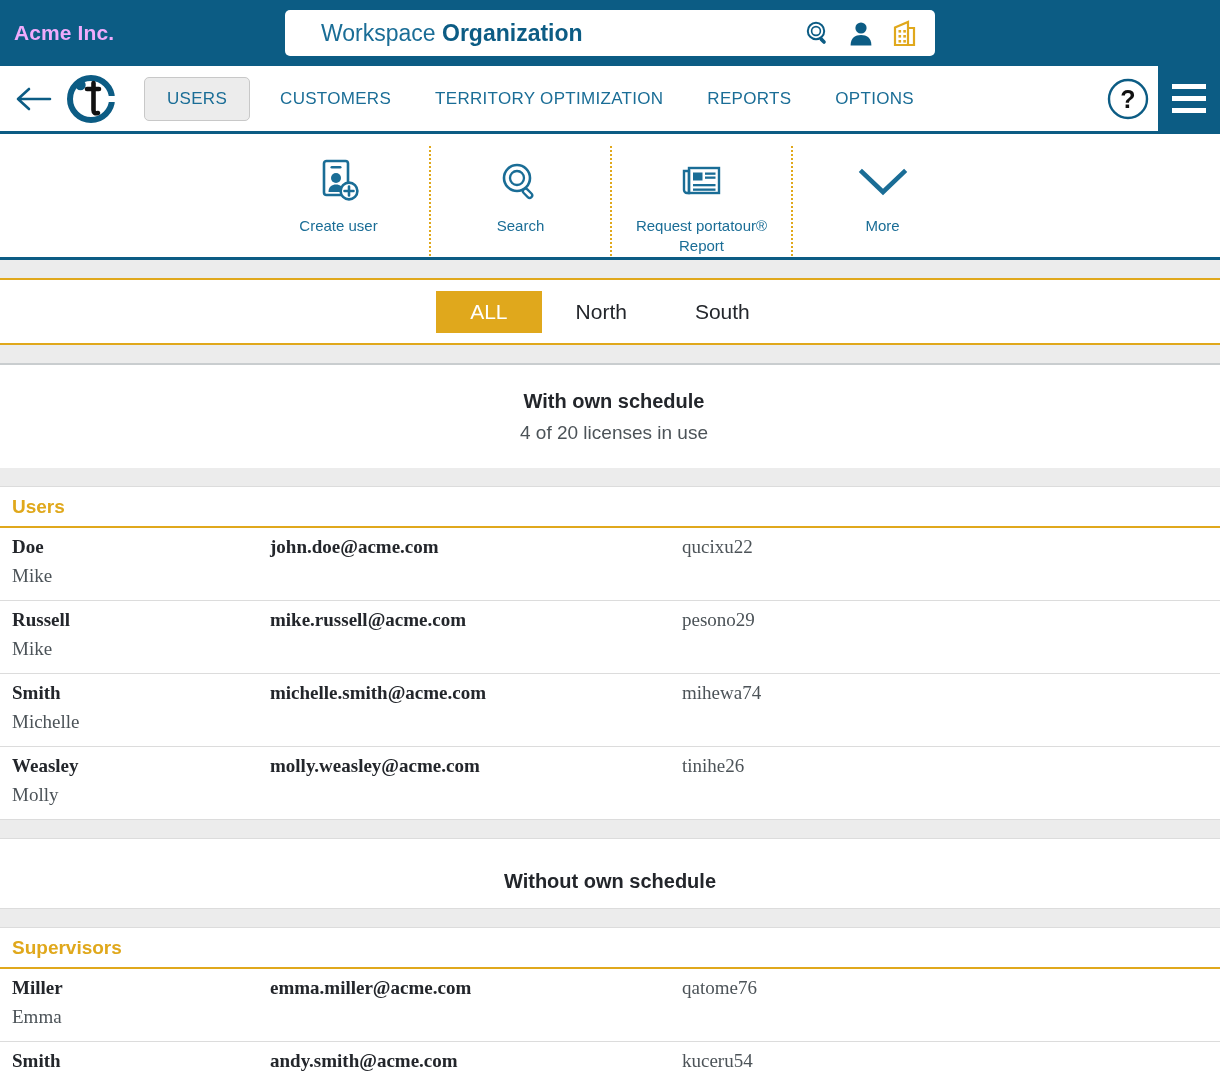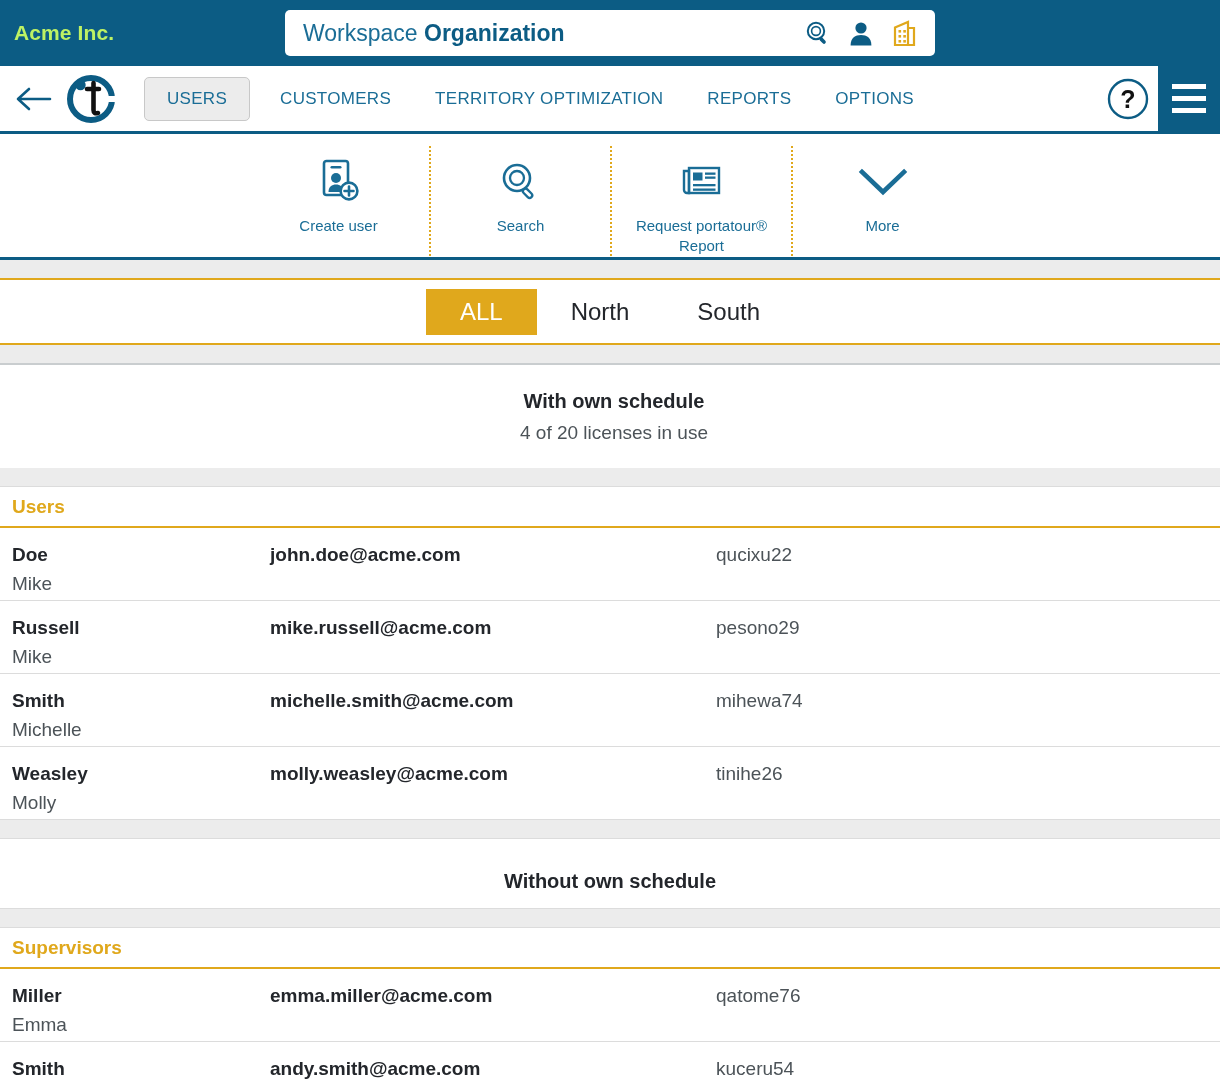--- a/index.html
+++ b/index.html
@@ -14,38 +14,38 @@
 
   
   .workspace-bar {
     height: 66px;
     background: #0c5c84;
     display: flex;
     align-items: center;
     position: relative;
   }
   .brand {
-    color: #bef264;
+    color: #f0abfc;
     font-size: 21px;
     font-weight: bold;
     padding-left: 14px;
     letter-spacing: 0.1px;
     white-space: nowrap;
   }
   .workspace-pill {
     position: absolute;
     left: 285px;
     top: 10px;
     width: 650px;
     height: 46px;
     background: #ffffff;
     border-radius: 5px;
     display: flex;
     align-items: center;
-    padding: 0 10px 0 18px;
+    padding: 0 10px 0 36px;
   }
   .workspace-label {
     font-size: 23px;
     color: #1a6d96;
     white-space: nowrap;
   }
   .workspace-label b { color: #0c5c84; }
   .workspace-icons {
     margin-left: auto;
     display: flex;
@@ -144,21 +144,21 @@
   .rule-thin  { height: 1px; background: #dcdcdc; }
 
   .filter-row {
     background: #ffffff;
     height: 63px;
     display: flex;
     align-items: center;
     justify-content: center;
   }
   .filter-tab {
-    font-size: 24px;
+    font-size: 21px;
     color: #23262b;
     padding: 9px 34px;
     cursor: pointer;
     white-space: nowrap;
   }
   .filter-tab.active {
     background: #e0a81c;
     color: #ffffff;
     font-weight: normal;
   }
@@ -193,23 +193,24 @@
     font-size: 19px;
     font-weight: bold;
     color: #e0a81c;
   }
 
   
   .user-row {
     display: flex;
     background: #ffffff;
     border-bottom: 1px solid #dcdcdc;
-    padding: 12px 0 14px 0;
+    padding: 4px 0 14px 0;
     height: 73px;
     cursor: pointer;
+    font-family: Liberation Serif, serif;
   }
   .col-name  { width: 270px; padding-left: 12px; }
   .col-email { width: 412px; }
   .col-user  { flex: 1; }
   .last-name {
     font-size: 19px;
     font-weight: bold;
     color: #23262b;
     line-height: 1.55;
   }
@@ -221,21 +222,20 @@
   .email {
     font-size: 19px;
     font-weight: bold;
     color: #23262b;
     line-height: 1.55;
   }
   .username {
     font-size: 19px;
     color: #4c5358;
     line-height: 1.55;
-    margin-left: 34px;
   }
 </style>
 </head>
 <body>
 
 <div class="workspace-bar">
   <div class="brand">Acme Inc.</div>
 
   <div class="workspace-pill">
     <div class="workspace-label">

